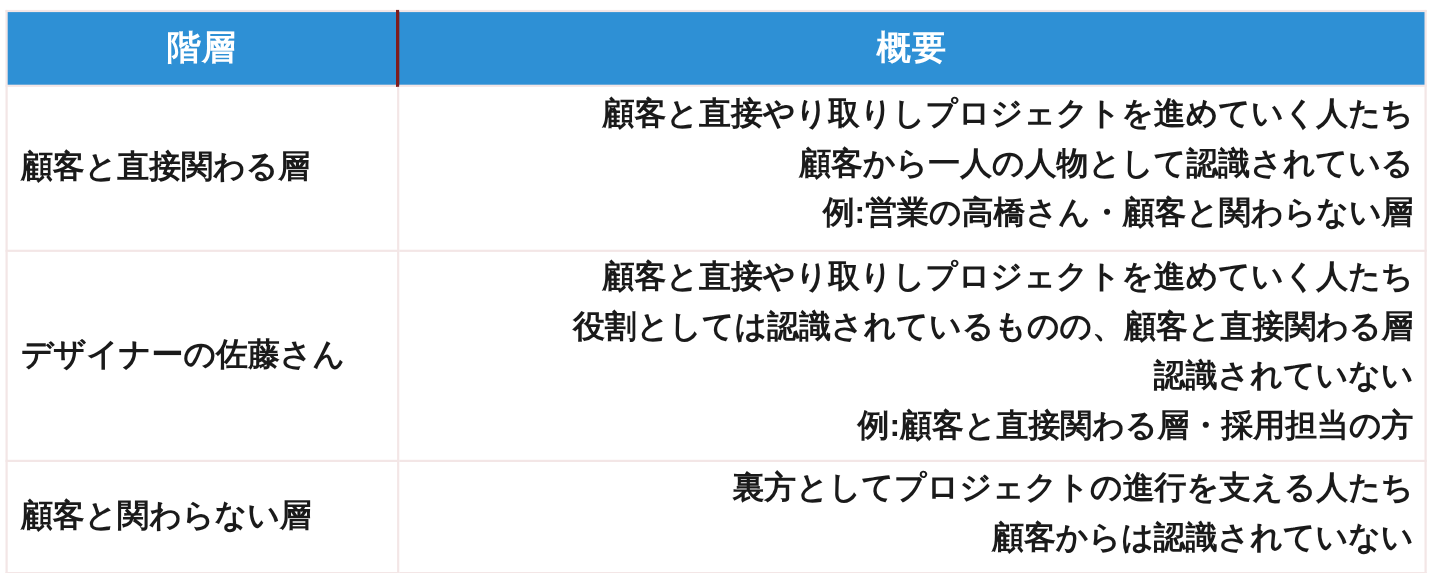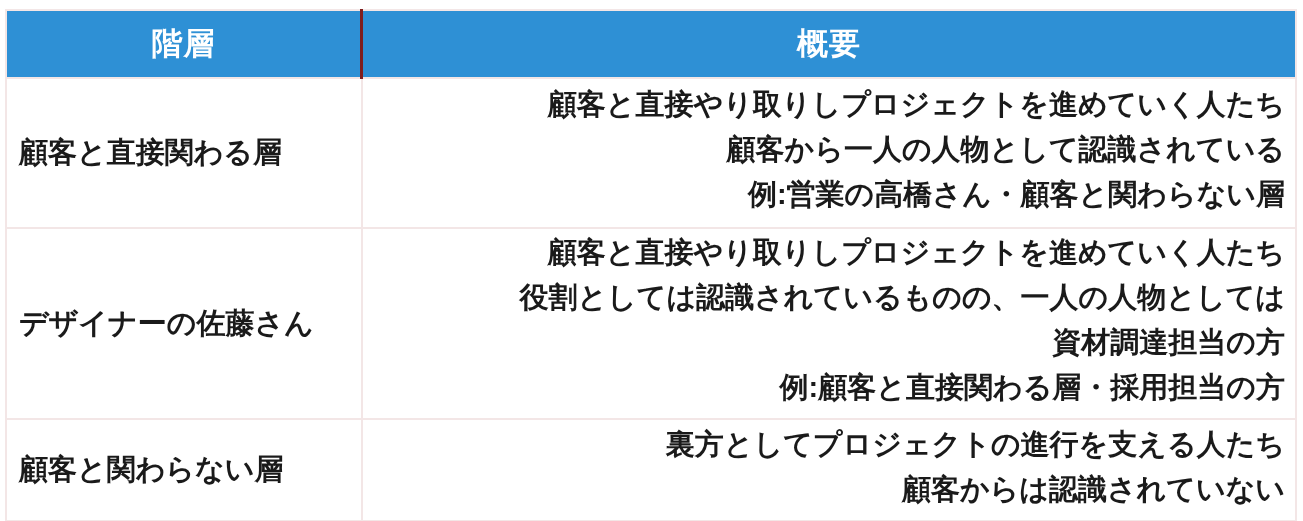--- a/index.html
+++ b/index.html
@@ -82,22 +82,22 @@
         <td class="desc-cell">
           <div class="desc-line">顧客と直接やり取りしプロジェクトを進めていく人たち</div>
           <div class="desc-line">顧客から一人の人物として認識されている</div>
           <div class="desc-line">例:営業の高橋さん・顧客と関わらない層</div>
         </td>
       </tr>
       <tr class="row-2">
         <td class="tier-cell">デザイナーの佐藤さん</td>
         <td class="desc-cell">
           <div class="desc-line">顧客と直接やり取りしプロジェクトを進めていく人たち</div>
-          <div class="desc-line">役割としては認識されているものの、一人の人物としては</div>
-          <div class="desc-line">資材調達担当の方</div>
+          <div class="desc-line">役割としては認識されているものの、顧客と直接関わる層</div>
+          <div class="desc-line">認識されていない</div>
           <div class="desc-line">例:顧客と直接関わる層・採用担当の方</div>
         </td>
       </tr>
       <tr class="row-3">
         <td class="tier-cell">顧客と関わらない層</td>
         <td class="desc-cell">
           <div class="desc-line">裏方としてプロジェクトの進行を支える人たち</div>
           <div class="desc-line">顧客からは認識されていない</div>
         </td>
       </tr>

